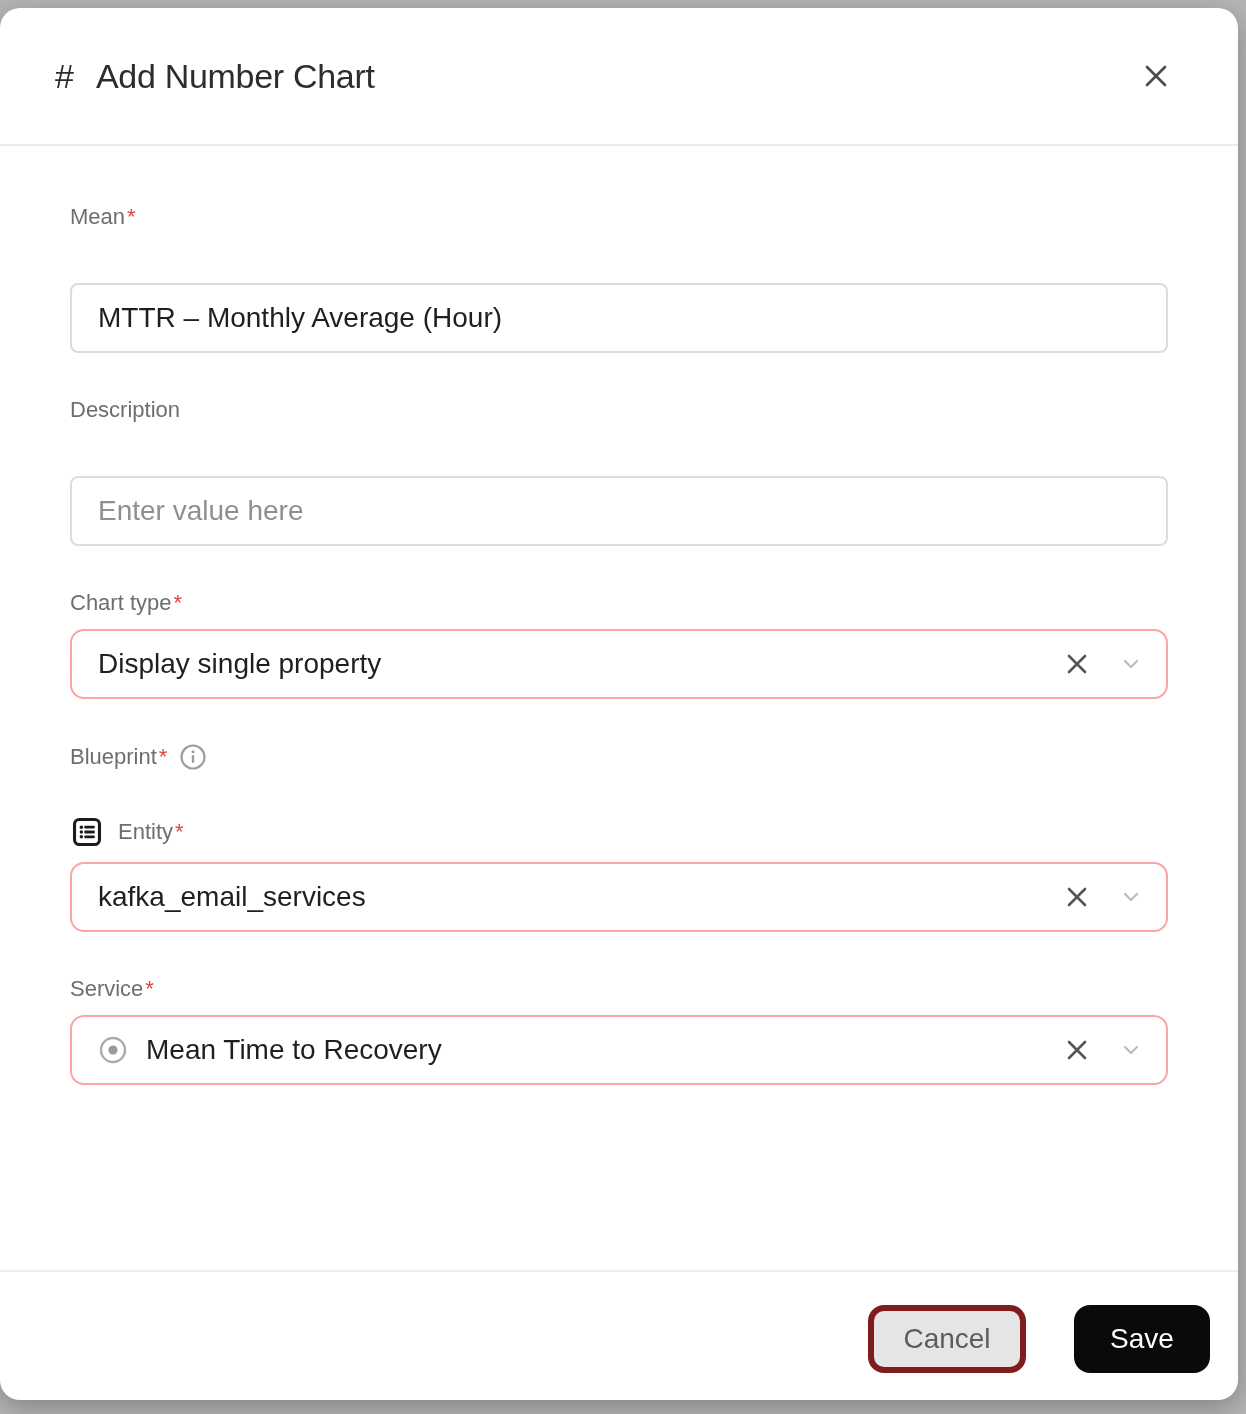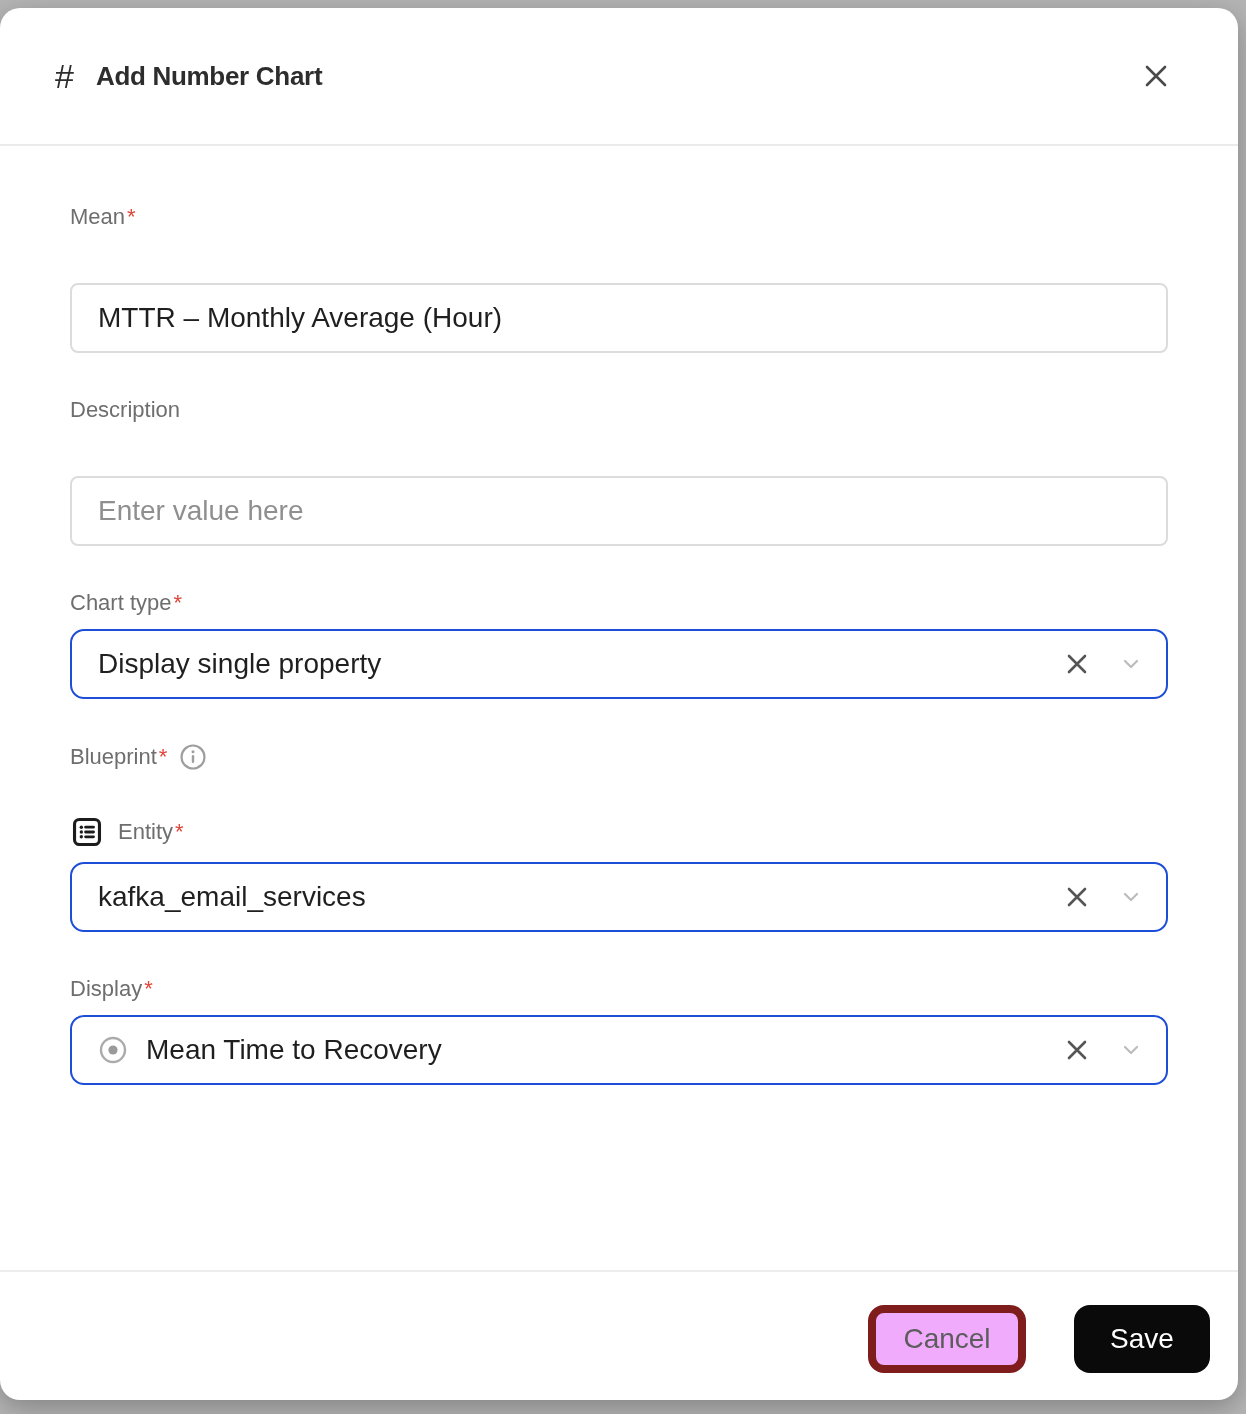--- a/index.html
+++ b/index.html
@@ -30,22 +30,22 @@
     padding: 0 60px 0 55px;
     border-bottom: 2px solid #ebebeb;
   }
   .header-hash {
     font-size: 34px;
     font-weight: 500;
     color: #2d2d2d;
     margin-right: 22px;
   }
   .header-title {
-    font-size: 26px;
-    font-weight: 700;
+    font-size: 34px;
+    font-weight: 400;
     color: #2d2d2d;
     letter-spacing: -0.3px;
   }
   .header-close {
     margin-left: auto;
     width: 44px; height: 44px;
     display: flex; align-items: center; justify-content: center;
     cursor: pointer;
     background: none; border: none;
   }
@@ -80,21 +80,21 @@
     color: #1f1f1f;
     padding: 0 26px;
     outline: none;
     background: #fff;
     margin-top: 40px;
   }
   .text-input::placeholder { color: #8f8f8f; }
   .select-box {
     width: 100%;
     height: 70px;
-    border: 2px solid #1d4ed8;
+    border: 2px solid #fca5a5;
     border-radius: 14px;
     display: flex;
     align-items: center;
     padding: 0 24px 0 26px;
     cursor: pointer;
     background: #fff;
   }
   .select-value {
     font-size: 28px;
     color: #1f1f1f;
@@ -135,22 +135,22 @@
     border-radius: 16px;
     font-family: "Liberation Sans", sans-serif;
     font-size: 28px;
     cursor: pointer;
     display: flex;
     align-items: center;
     justify-content: center;
   }
   .btn-cancel {
     width: 158px;
-    background: #f0abfc;
-    border: 8px solid #7f1d1d;
+    background: #e5e5e5;
+    border: 6px solid #7f1d1d;
     color: #5c5c5c;
   }
   .btn-save {
     width: 136px;
     background: #0a0a0a;
     border: none;
     color: #ffffff;
   }
   svg { display: block; }
 </style>
@@ -251,21 +251,21 @@
             <svg width="22" height="22" viewBox="0 0 22 22">
               <path d="M5 8 L11 14 L17 8" stroke="#bcbcbc" stroke-width="2.2" fill="none" stroke-linecap="round" stroke-linejoin="round"></path>
             </svg>
           </span>
         </span>
       </div>
     </div>
 
     <div class="field">
       <div class="field-label-row">
-        <span class="field-label">Display</span>
+        <span class="field-label">Service</span>
         <span class="required-mark">*</span>
       </div>
       <div class="select-box">
         <span class="select-leading-icon">
           <svg width="30" height="30" viewBox="0 0 30 30">
             <circle cx="15" cy="15" r="12" stroke="#ababab" stroke-width="2.4" fill="none"></circle>
             <circle cx="15" cy="15" r="4.6" fill="#9a9a9a"></circle>
           </svg>
         </span>
         <span class="select-value">Mean Time to Recovery</span>

